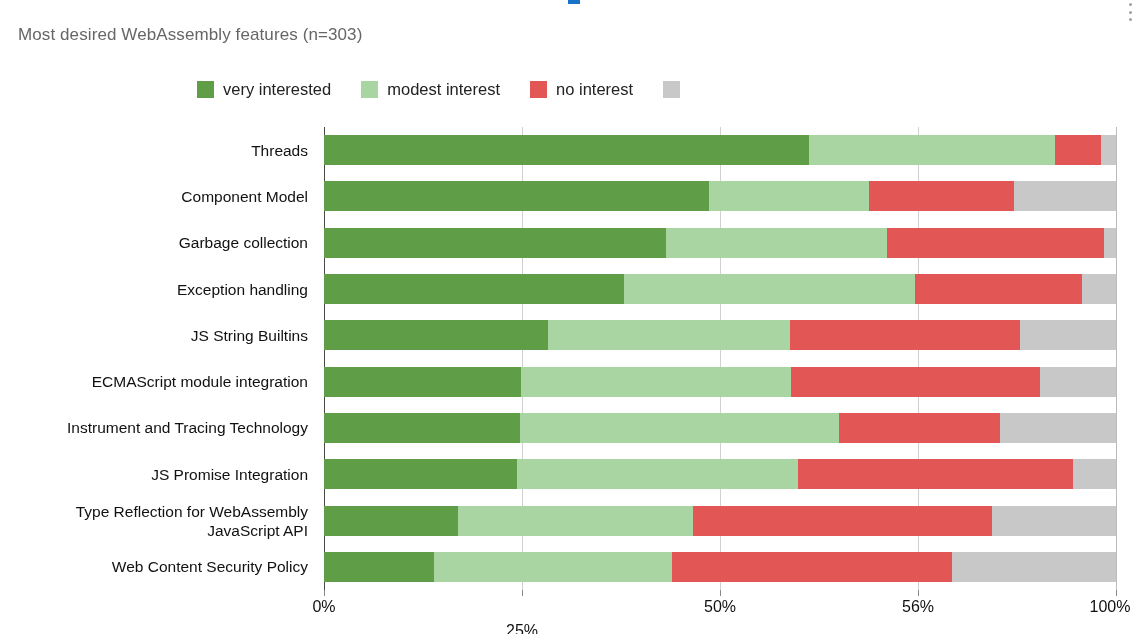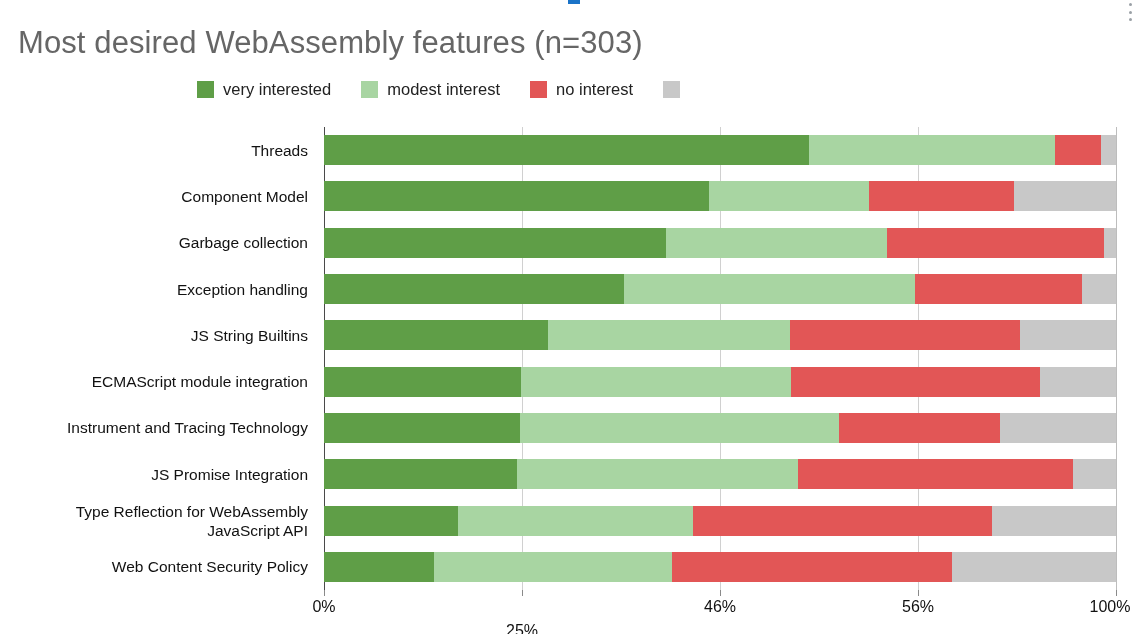--- a/index.html
+++ b/index.html
@@ -34,21 +34,21 @@
     justify-content: space-between; align-items: center;
   }
   .kebab-icon i {
     display: block; width: 3px; height: 3px;
     background: #9aa0a6; border-radius: 50%;
   }
 
   
   .chart-title {
     position: absolute; top: 25px; left: 18px;
-    font-size: 31px;
+    font-size: 17px;
     color: #666666;
     letter-spacing: 0.1px;
     white-space: nowrap;
   }
 
   
   .legend {
     position: absolute; top: 80px; left: 197px;
     display: flex; align-items: center;
     gap: 0px;
@@ -243,20 +243,20 @@
         </div>
       </div>
   </div>
 
   <div class="xlabels" id="xlabels">
       <div class="xtick-mark" style="left: 324px;"></div>
       <div class="xlabel" style="left: 324px;">0%</div>
       <div class="xtick-mark" style="left: 522px;"></div>
       <div class="xlabel" style="left: 522px; margin-top: 24px;">25%</div>
       <div class="xtick-mark" style="left: 720px;"></div>
-      <div class="xlabel" style="left: 720px;">46%</div>
+      <div class="xlabel" style="left: 720px;">50%</div>
       <div class="xtick-mark" style="left: 918px;"></div>
       <div class="xlabel" style="left: 918px;">56%</div>
       <div class="xtick-mark" style="left: 1116px;"></div>
       <div class="xlabel" style="left: 1110px;">100%</div>
     </div>
 
 </div>
 
 </body></html>

